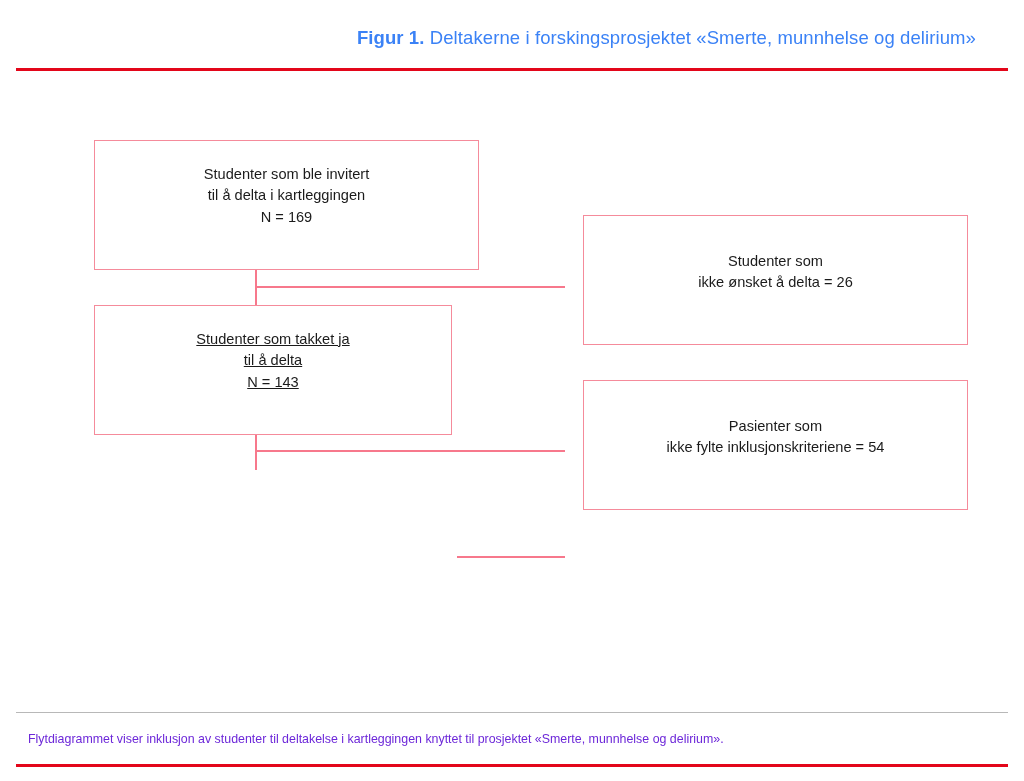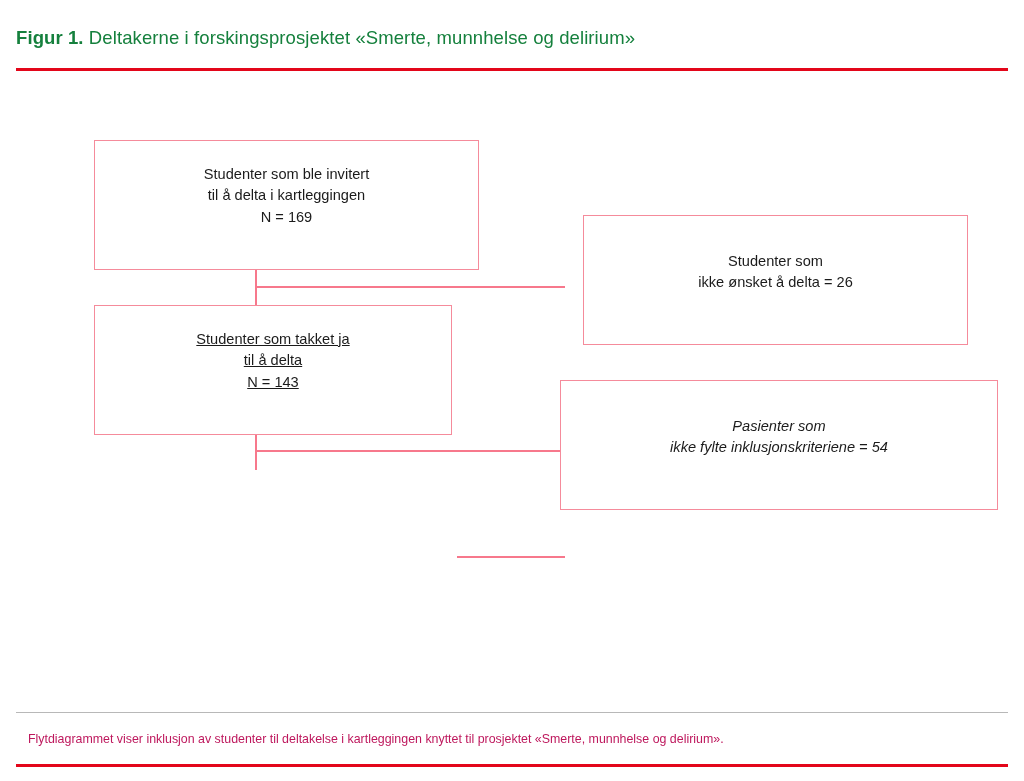--- a/index.html
+++ b/index.html
@@ -22,22 +22,23 @@
 
   
   #figure-title {
     position: absolute;
     left: 16px;
     top: 25px;
     width: 960px;
     font-size: 18.5px;
     line-height: 26px;
     letter-spacing: 0.1px;
-    color: #15803d;
+    color: #3b82f6;
     white-space: nowrap;
+    text-align: right;
   }
   #figure-title .title-strong {
     font-weight: bold;
   }
   #figure-title .title-rest {
     font-weight: normal;
   }
   #header-rule {
     position: absolute;
     left: 16px;
@@ -73,21 +74,21 @@
   #box-accepted   { left: 74px;  top: 305px; width: 358px; height: 130px; text-decoration: underline; }
   #box-participants { left: 74px; top: 469px; width: 385px; height: 130px; }
 
   
   #box-invited .box-text,
   #box-accepted .box-text { transform: translateY(-9px); }
   #box-participants .box-text { transform: translateY(-13px); }
 
   
   #box-declined   { left: 563px; top: 215px; width: 385px; height: 130px; align-items: center; }
-  #box-criteria   { left: 540px; top: 380px; width: 438px; height: 130px; font-style: italic; }
+  #box-criteria   { left: 563px; top: 380px; width: 385px; height: 130px; }
   #box-admin      { left: 563px; top: 545px; width: 385px; height: 130px; }
 
   #box-declined .box-text,
   #box-criteria .box-text { transform: translateY(-8px); }
   #box-admin .box-text { transform: translateY(-9px); }
 
   
   .conn {
     position: absolute;
     background: #f7788c;
@@ -117,21 +118,21 @@
     height: 1.3px;
     background: #b8b8b8;
   }
   #figure-caption {
     position: absolute;
     left: 28px;
     top: 731px;
     width: 966px;
     font-size: 12.4px;
     line-height: 17px;
-    color: #be185d;
+    color: #6d28d9;
   }
   #footer-rule-bottom {
     position: absolute;
     left: 16px;
     top: 764px;
     width: 992px;
     height: 2.6px;
     background: #e3061a;
   }
 </style>

